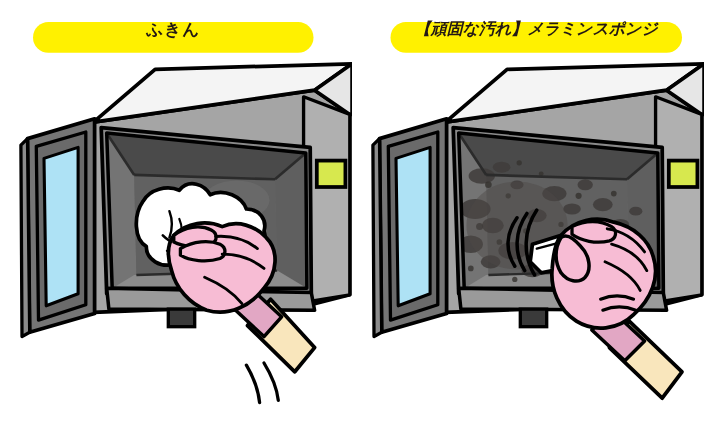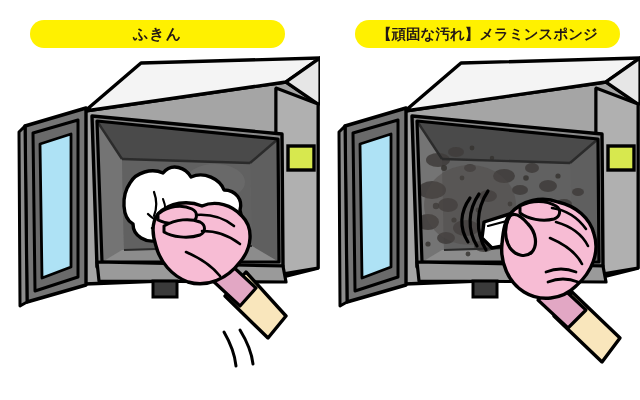--- a/index.html
+++ b/index.html
@@ -19,30 +19,29 @@
     height: 400px;
     background: #ffffff;
   }
   .panel {
     position: absolute;
     top: 0;
     width: 320px;
     height: 400px;
   }
   #panel-left  { left: 0; }
-  #panel-right { left: 320px; }
+  #panel-right { left: 320px; font-style: italic; }
 
   .label-pill {
     position: absolute;
     top: 20px;
     height: 28px;
     border-radius: 14px;
     background: var(--pill-bg, #fff100);
     display: flex;
-    align-items: center;
     justify-content: center;
     box-sizing: border-box;
   }
   #pill-left  { left: 30px;  width: 255px; }
   #pill-right { left: 35px;  width: 265px; }
 
   .pill-text {
     font-family: "DejaVu Sans", "Liberation Sans", sans-serif;
     font-weight: bold;
     color: #231815;

